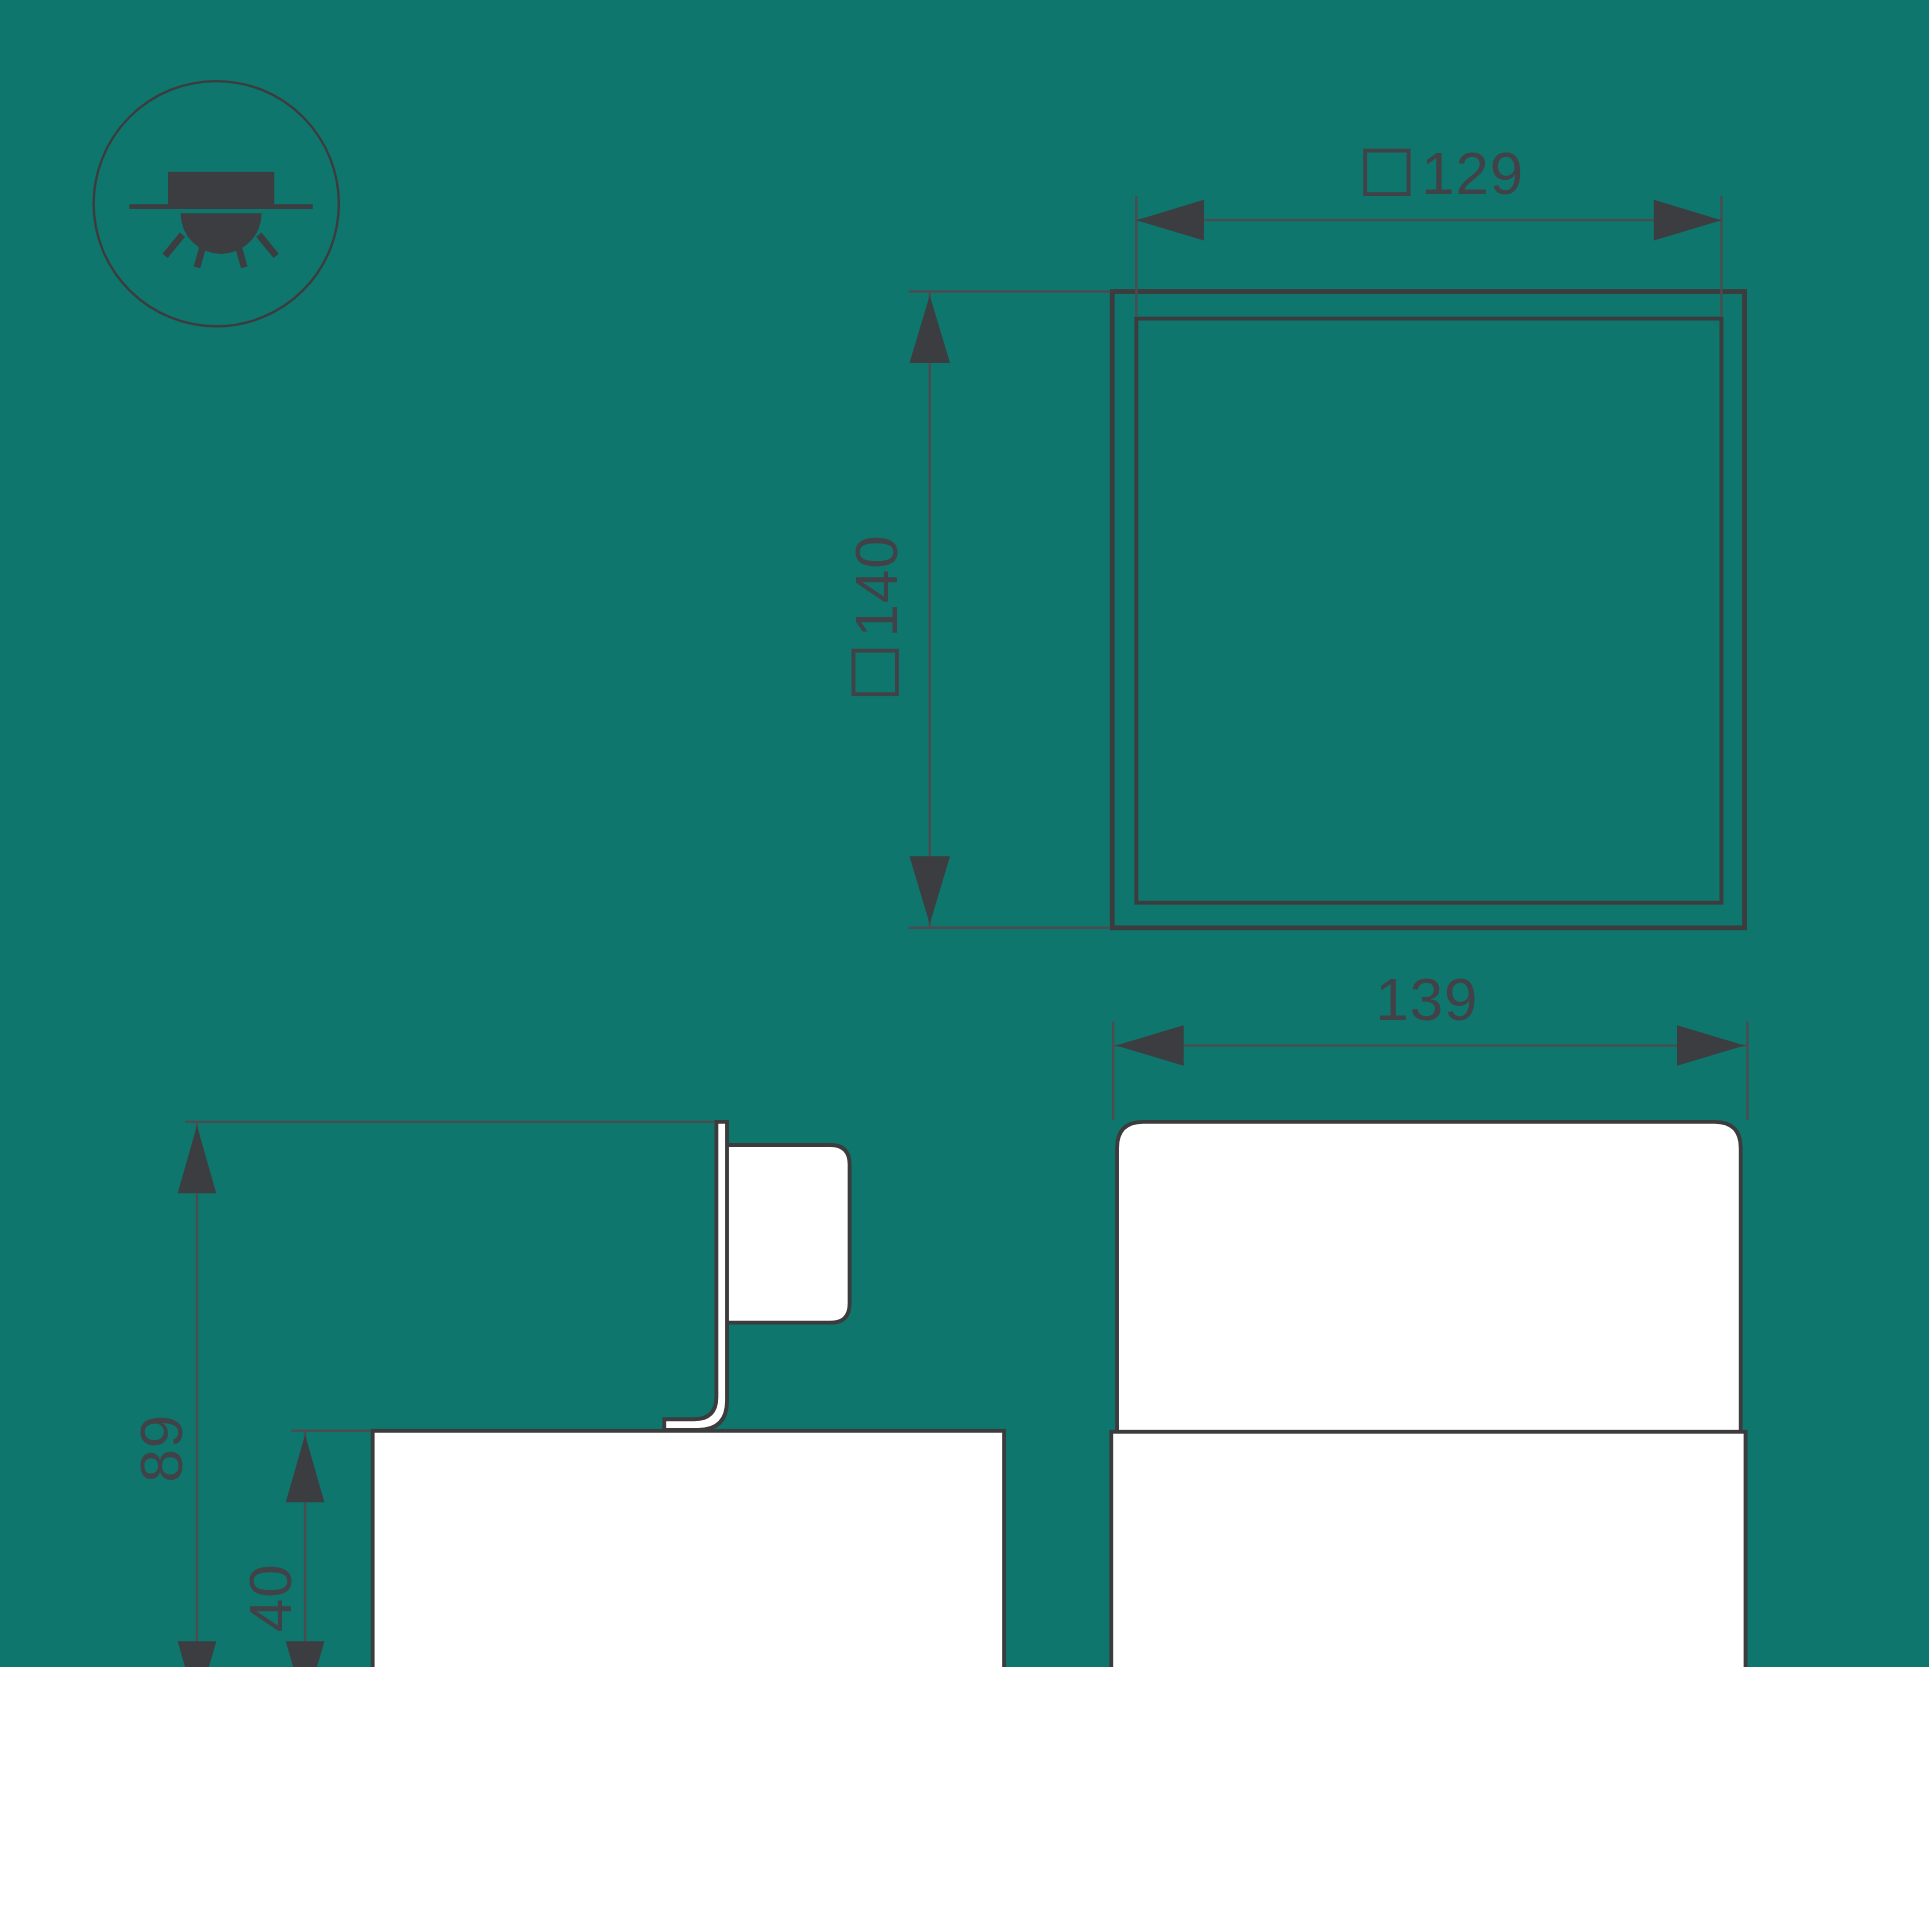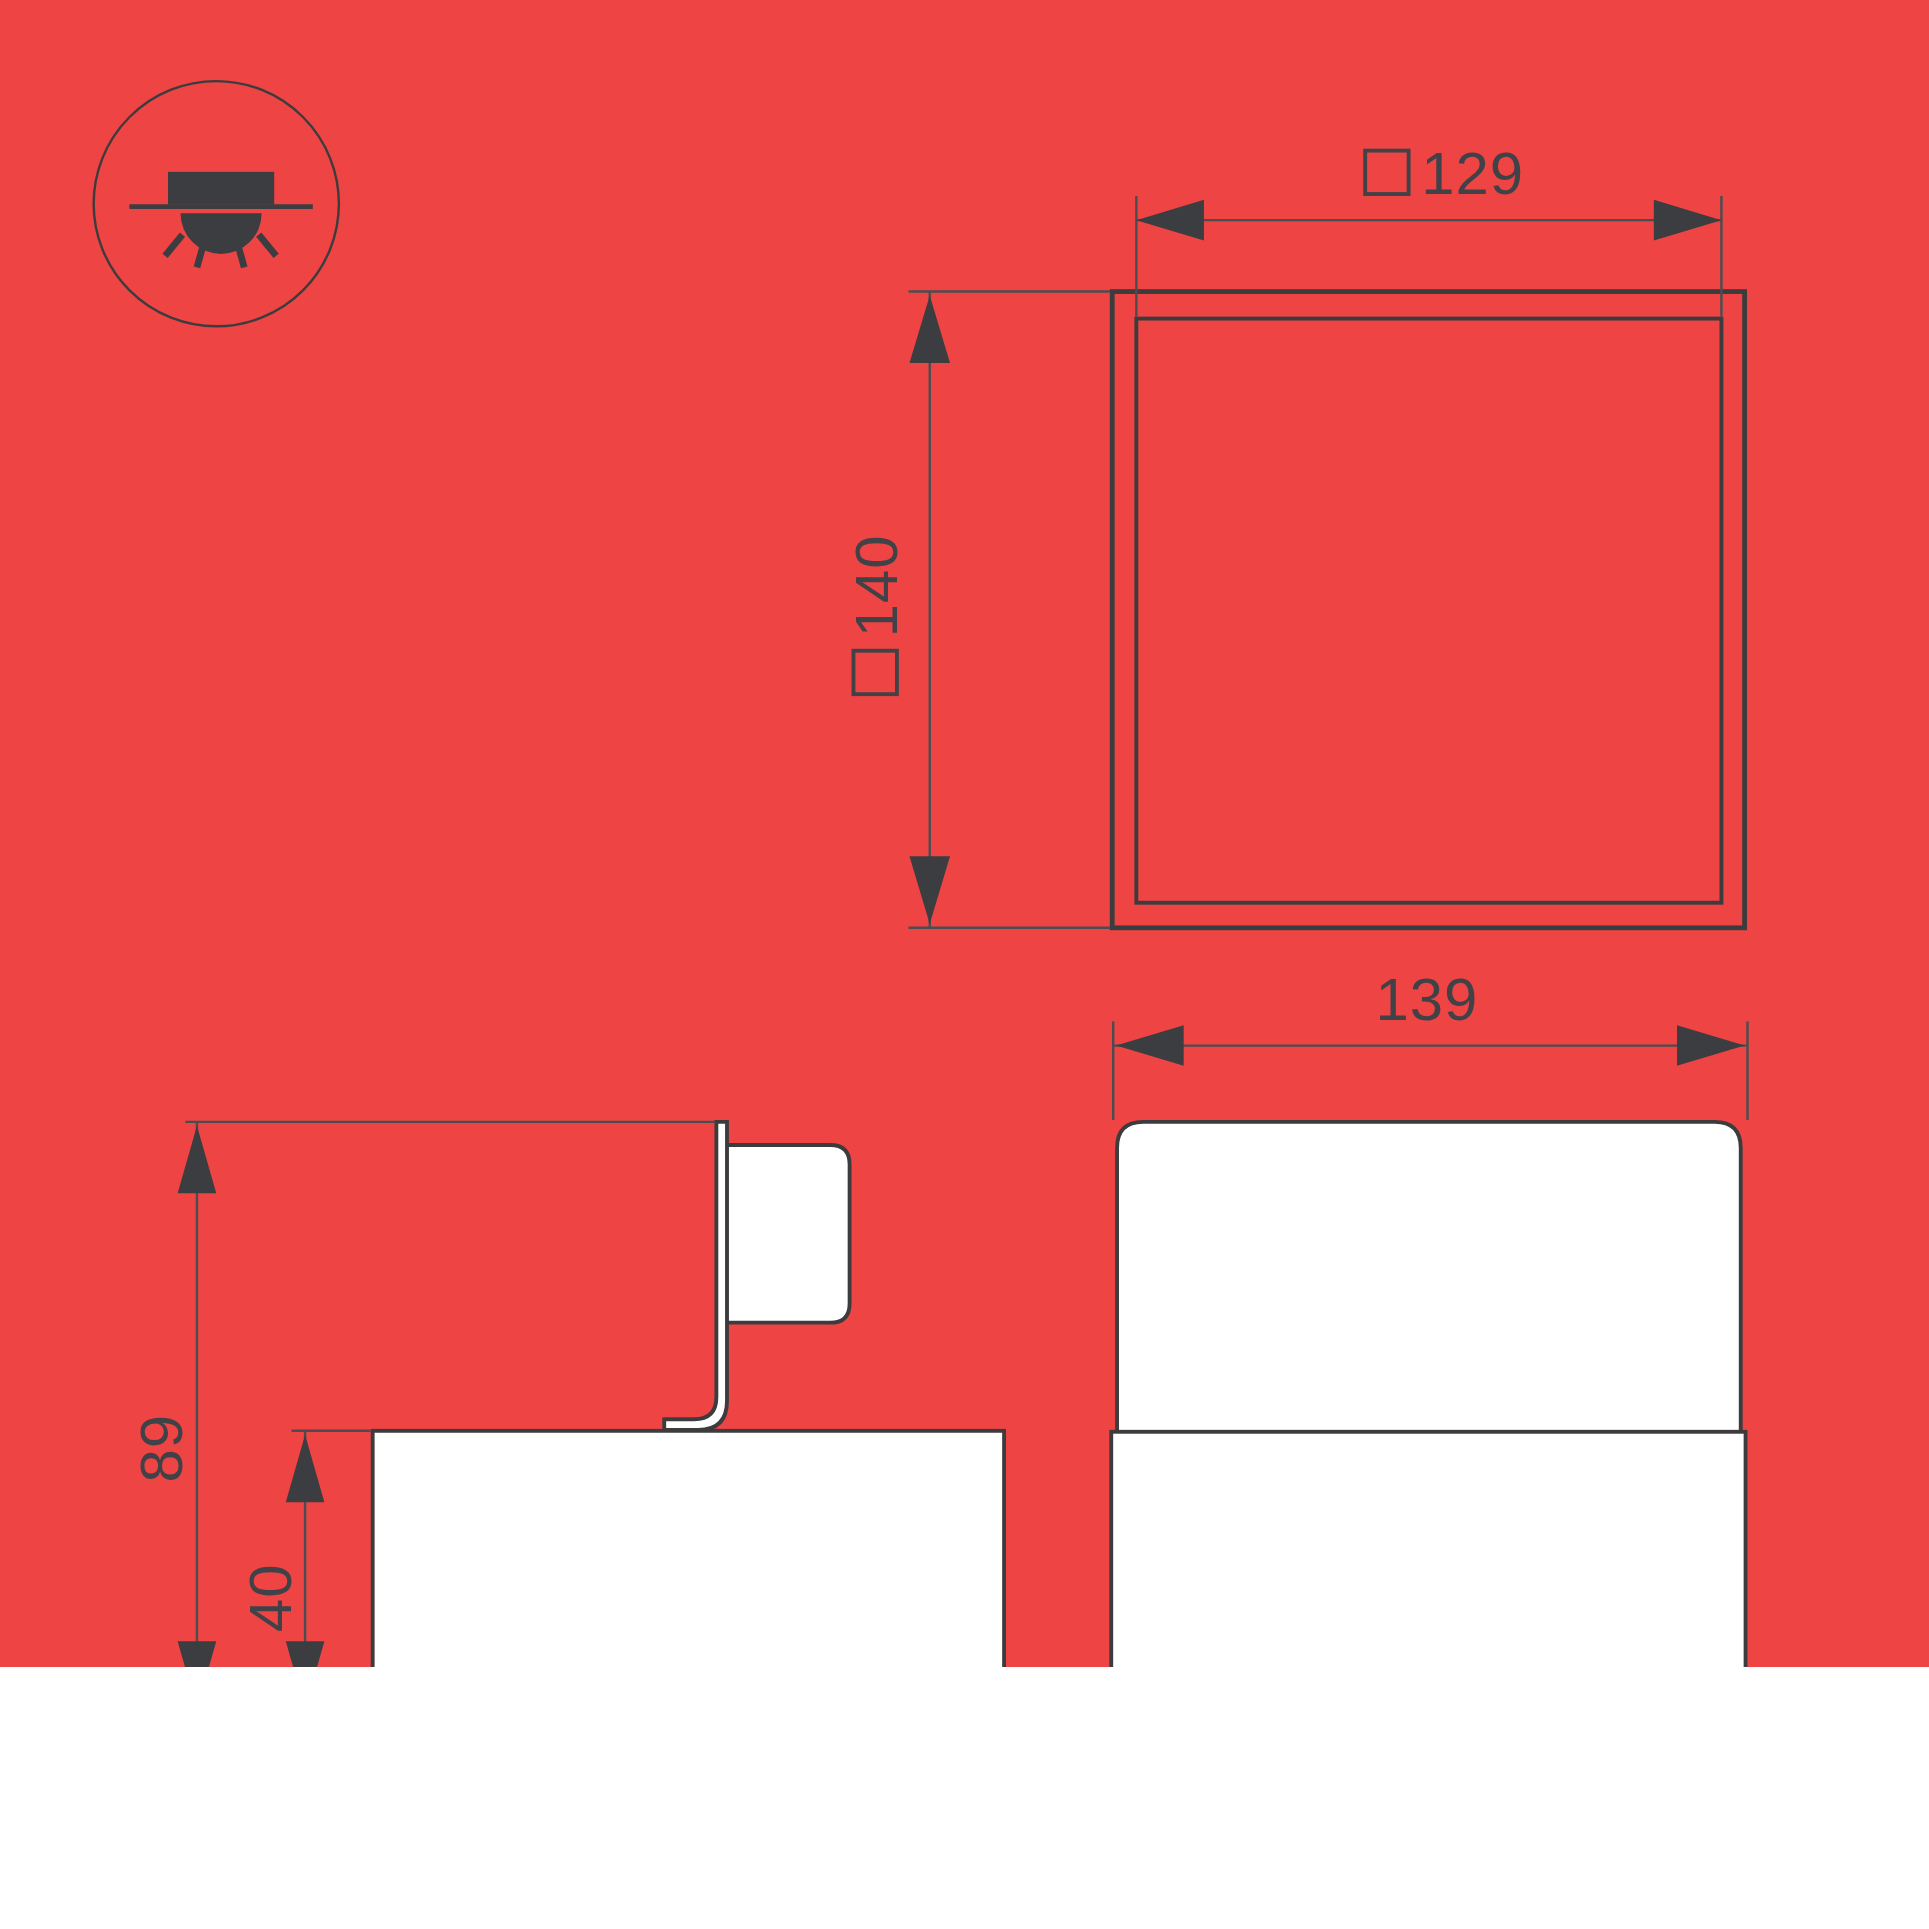--- a/index.html
+++ b/index.html
@@ -1,19 +1,19 @@
 <!DOCTYPE html>
 <html><head>
 <meta charset="utf-8">
 <style>
   html,body{margin:0;padding:0;background:#ffffff;}
   #canvas{
     position:relative;
     width:1929px;height:1667px;
-    background:#ef4444;
+    background:#0f766e;
     font-family:"Liberation Sans", sans-serif;
   }
   svg{position:absolute;left:0;top:0;}
   .outline{fill:none;stroke:#3c3c3e;stroke-width:4;}
   .outline-heavy{fill:none;stroke:#3c3c3e;stroke-width:5;}
   .solid{fill:#3c3d41;stroke:none;}
   .whitefill{fill:#ffffff;stroke:#3c3c3e;stroke-width:4;}
   .dimline{fill:none;stroke:#4b4c50;stroke-width:2.5;}
   .arrow{fill:#3c3d41;stroke:none;}
   .dimtext{

